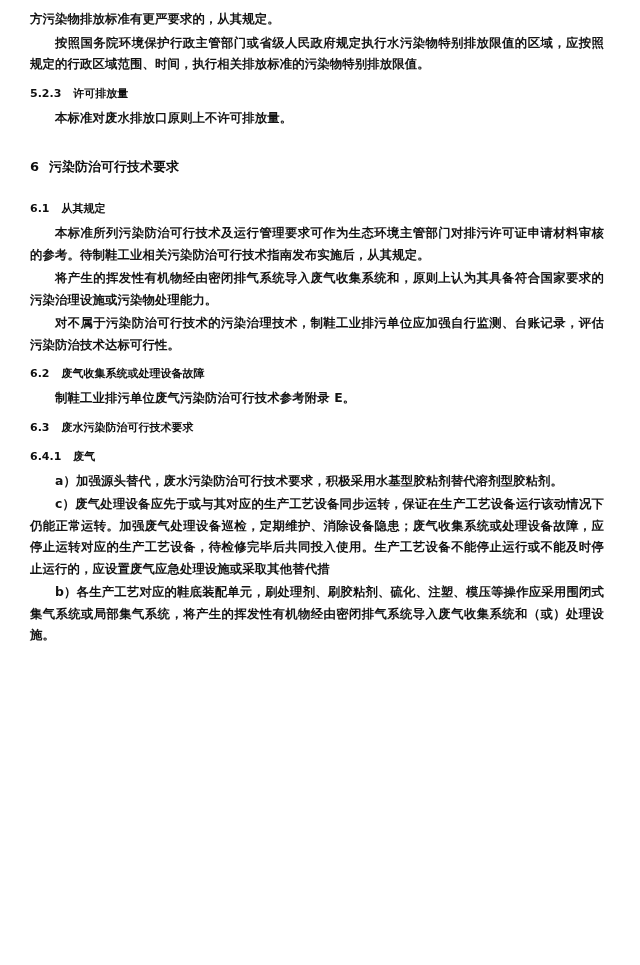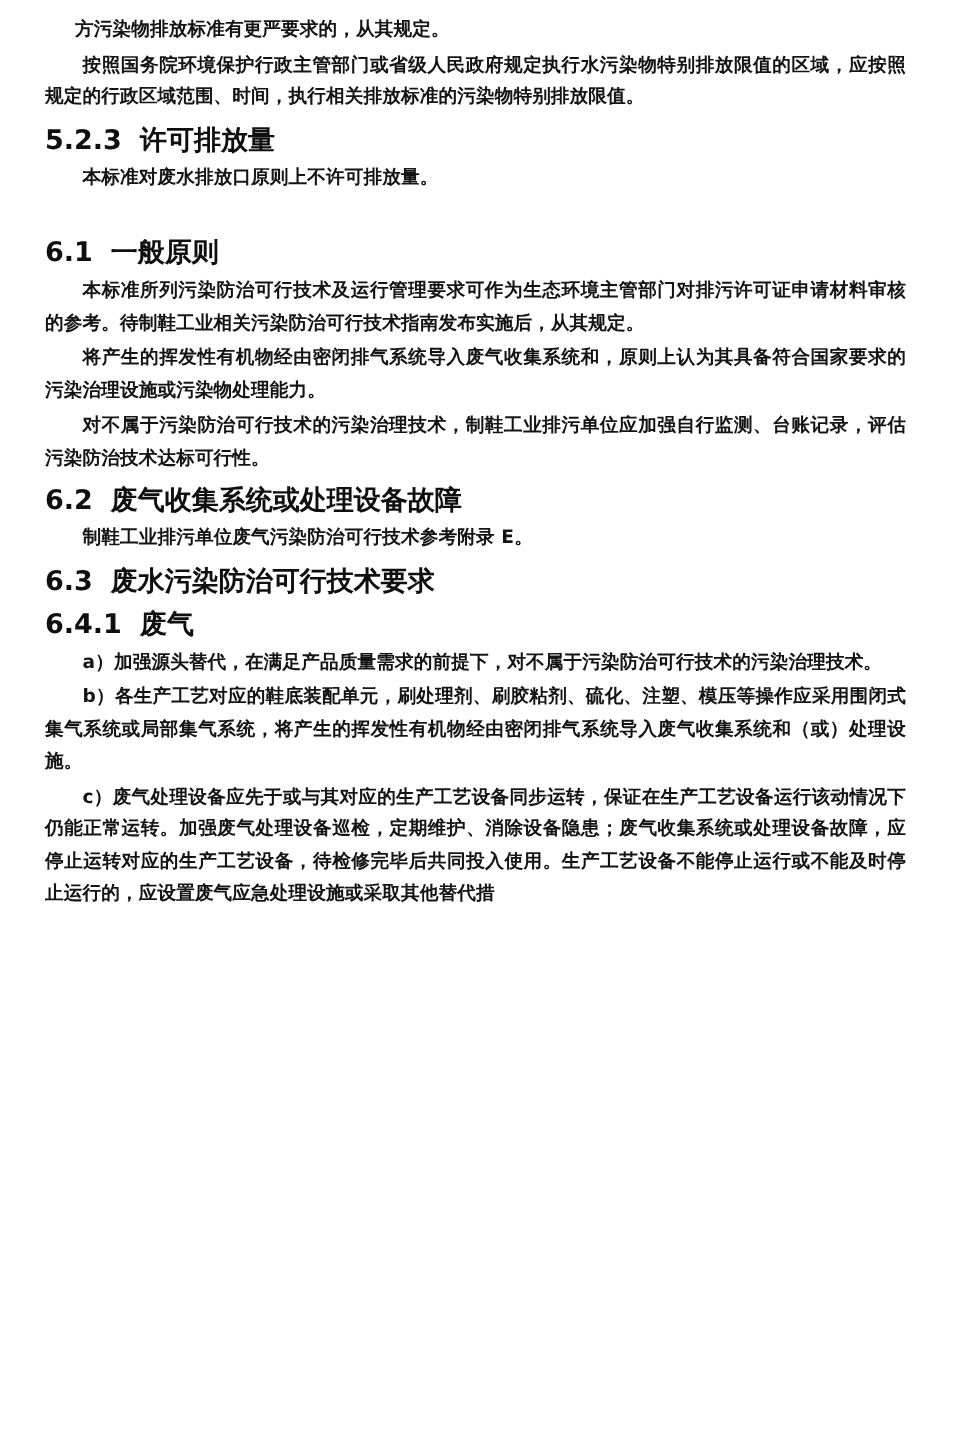--- a/index.html
+++ b/index.html
@@ -29,24 +29,23 @@
     text-align: justify;
     text-justify: inter-ideograph;
     margin: 0 0 2px 0;
     text-indent: 25px;
     letter-spacing: 0.1px;
     font-weight: 600;
     color: #161616;
   }
   .para.noindent {
     text-indent: 0;
-    margin-left: 20px;
   }
   .h-sub {
-    font-size: 18px;
+    font-size: 11px;
     line-height: 21px;
     font-weight: 700;
     margin: 8px 0 3px 0;
     color: #111;
   }
   .h-sub .gap {
     display: inline-block;
     width: 12px;
   }
   .h-main {
@@ -71,40 +70,43 @@
   <p class="para noindent">方污染物排放标准有更严要求的，从其规定。</p>
   <p class="para">按照国务院环境保护行政主管部门或省级人民政府规定执行水污染物特别排放限值的区域，应按照规定的行政区域范围、时间，执行相关排放标准的污染物特别排放限值。</p>
 
   <div class="h-sub">
     <span>5.2.3</span><span class="gap"></span><span>许可排放量</span>
   </div>
   <p class="para">本标准对废水排放口原则上不许可排放量。</p>
 
   <div class="spacer-lg"></div>
 
+  <div class="h-main">
+    <span>6</span><span class="gap"></span><span>污染防治可行技术要求</span>
+  </div>
 
   <div class="spacer-sm"></div>
 
   <div class="h-sub">
-    <span>6.1</span><span class="gap"></span><span>一般原则</span>
+    <span>6.1</span><span class="gap"></span><span>从其规定</span>
   </div>
   <p class="para">本标准所列污染防治可行技术及运行管理要求可作为生态环境主管部门对排污许可证申请材料审核的参考。待制鞋工业相关污染防治可行技术指南发布实施后，从其规定。</p>
   <p class="para">将产生的挥发性有机物经由密闭排气系统导入废气收集系统和，原则上认为其具备符合国家要求的污染治理设施或污染物处理能力。</p>
   <p class="para">对不属于污染防治可行技术的污染治理技术，制鞋工业排污单位应加强自行监测、台账记录，评估污染防治技术达标可行性。</p>
 
   <div class="h-sub">
     <span>6.2</span><span class="gap"></span><span>废气收集系统或处理设备故障</span>
   </div>
   <p class="para">制鞋工业排污单位废气污染防治可行技术参考附录 E。</p>
 
   <div class="h-sub">
     <span>6.3</span><span class="gap"></span><span>废水污染防治可行技术要求</span>
   </div>
 
 
   <div class="h-sub">
     <span>6.4.1</span><span class="gap"></span><span>废气</span>
   </div>
-  <p class="para">a）加强源头替代，在满足产品质量需求的前提下，对不属于污染防治可行技术的污染治理技术。</p>
+  <p class="para">a）加强源头替代，废水污染防治可行技术要求，积极采用水基型胶粘剂替代溶剂型胶粘剂。</p>
+  <p class="para">c）废气处理设备应先于或与其对应的生产工艺设备同步运转，保证在生产工艺设备运行该动情况下仍能正常运转。加强废气处理设备巡检，定期维护、消除设备隐患；废气收集系统或处理设备故障，应停止运转对应的生产工艺设备，待检修完毕后共同投入使用。生产工艺设备不能停止运行或不能及时停止运行的，应设置废气应急处理设施或采取其他替代措</p>
   <p class="para">b）各生产工艺对应的鞋底装配单元，刷处理剂、刷胶粘剂、硫化、注塑、模压等操作应采用围闭式集气系统或局部集气系统，将产生的挥发性有机物经由密闭排气系统导入废气收集系统和（或）处理设施。</p>
-  <p class="para">c）废气处理设备应先于或与其对应的生产工艺设备同步运转，保证在生产工艺设备运行该动情况下仍能正常运转。加强废气处理设备巡检，定期维护、消除设备隐患；废气收集系统或处理设备故障，应停止运转对应的生产工艺设备，待检修完毕后共同投入使用。生产工艺设备不能停止运行或不能及时停止运行的，应设置废气应急处理设施或采取其他替代措</p>
 
 </div>
 
 </body></html>

